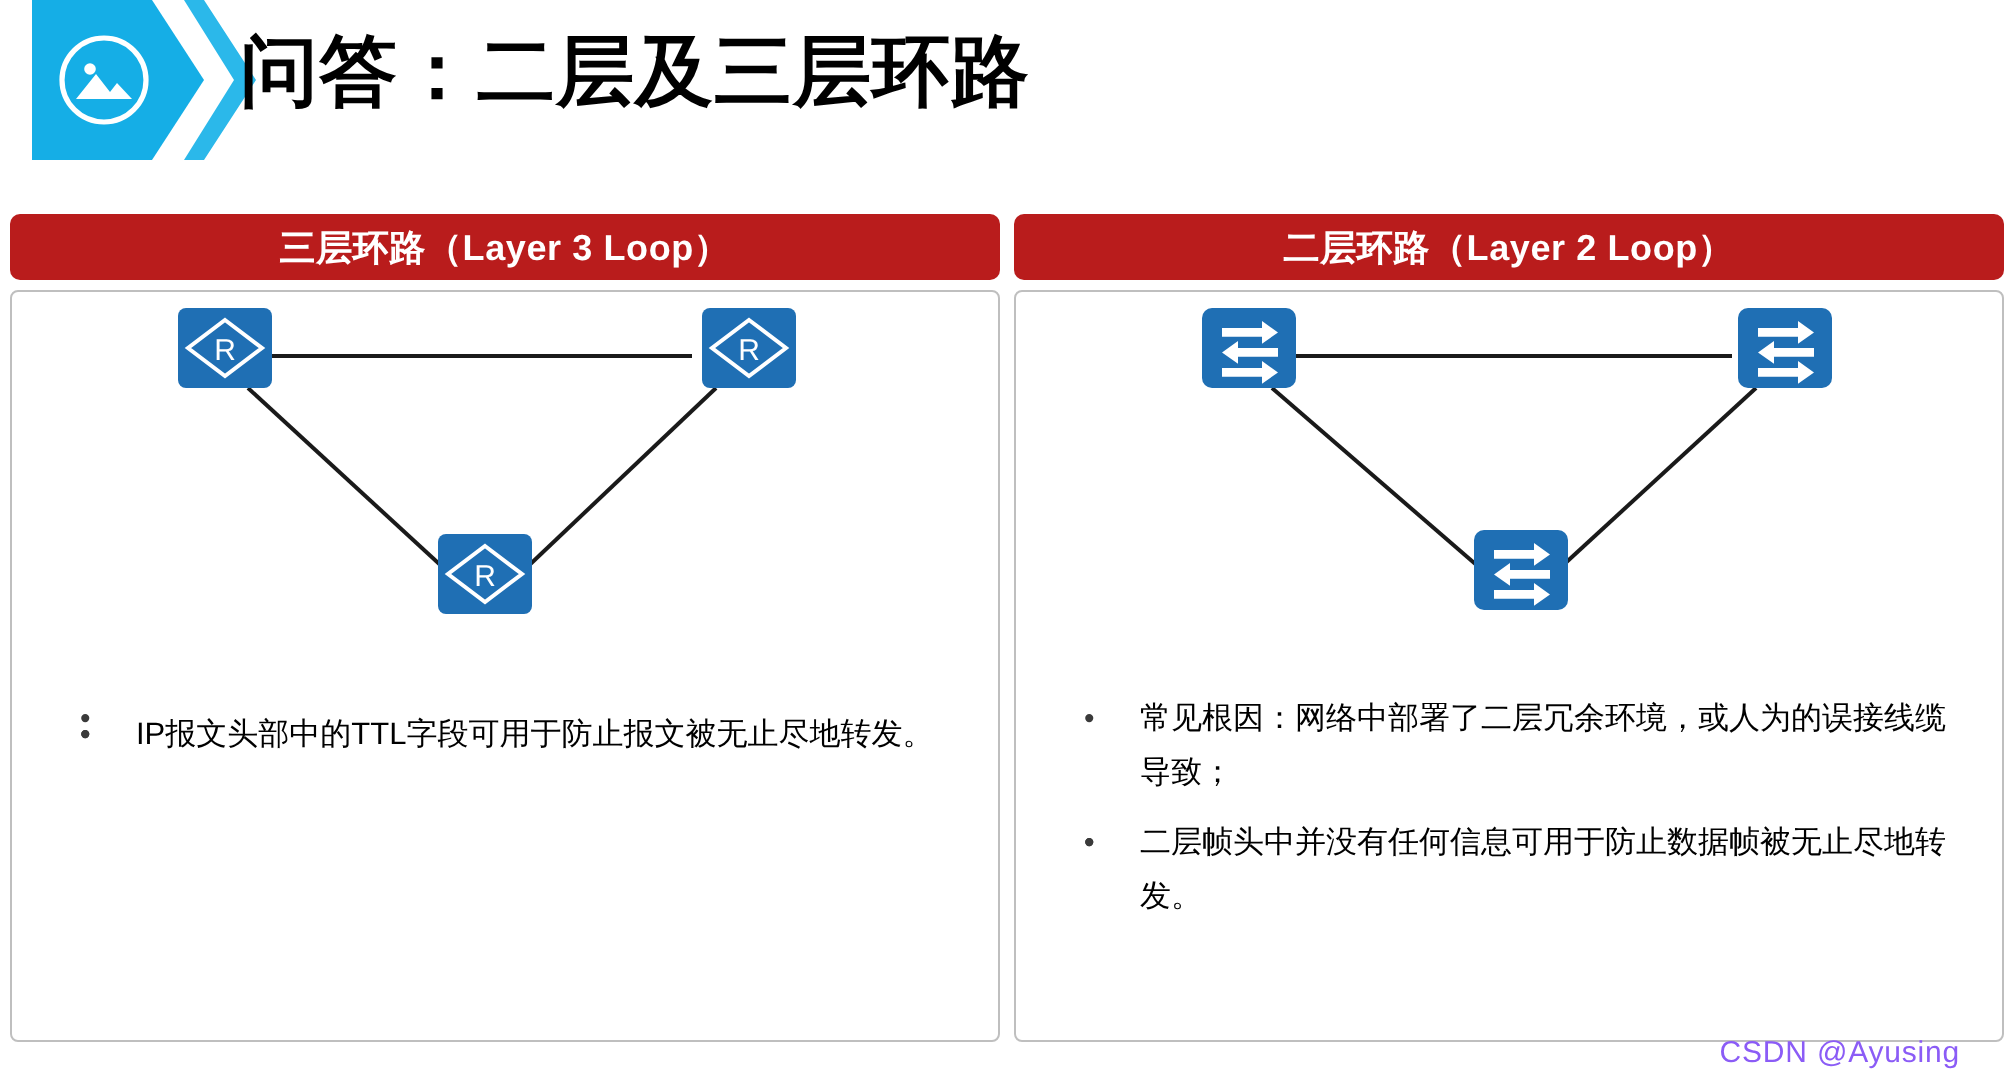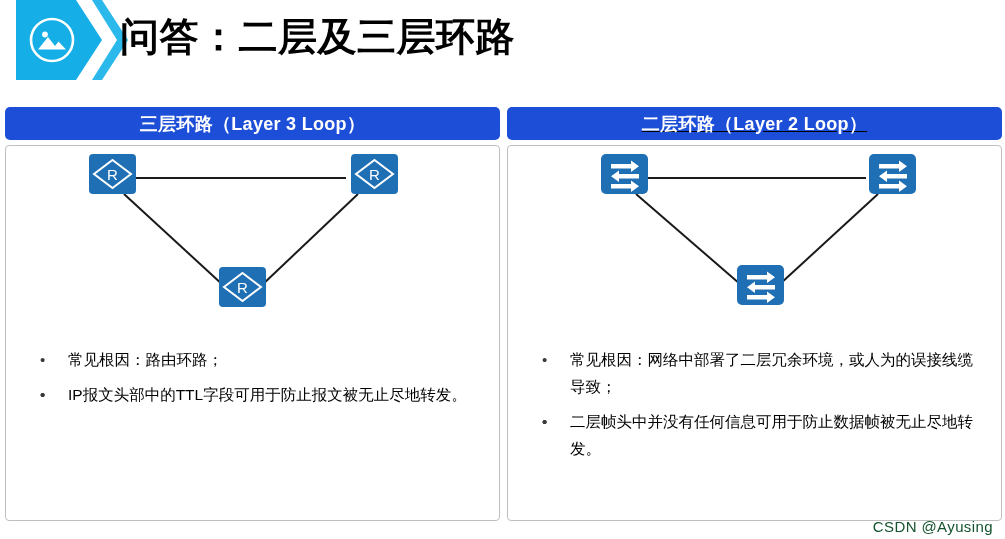--- a/index.html
+++ b/index.html
@@ -65,26 +65,26 @@
     color: #000000;
   }
 
   
   .column {
     position: absolute;
     top: 107px;
     width: 495px;
   }
   #column-left  { left: 5px; }
-  #column-right { left: 507px; text-decoration: underline; }
+  #column-right { left: 507px; }
 
   .column-header {
     height: 33px;
     border-radius: 5px;
-    background: #1d4ed8;
+    background: #b91c1c;
     color: #ffffff;
     font-size: 18px;
     font-weight: bold;
     display: flex;
     align-items: center;
     justify-content: center;
     letter-spacing: 0.3px;
   }
   .column-body {
     margin-top: 5px;
@@ -123,24 +123,24 @@
     left: 8px;
     top: 0;
     font-size: 15px;
     line-height: 27px;
     color: #3a3a3a;
   }
 
   
   #watermark {
     position: absolute;
-    right: 12px;
+    right: 25px;
     bottom: 4px;
     font-size: 15px;
-    color: #14532d;
+    color: #8b5cf6;
     letter-spacing: 0.4px;
     white-space: nowrap;
   }
 </style>
 </head>
 <body>
 
 <div id="slide-header">
 
   <div id="header-badge">
@@ -189,21 +189,20 @@
           <rect x="213" y="121" width="47" height="40" rx="4" fill="#1F6FB4"></rect>
           <polygon points="236.5,127 255,141 236.5,155 218,141" fill="none" stroke="#ffffff" stroke-width="2"></polygon>
           <text x="236.5" y="147" font-family="'Liberation Sans', sans-serif" font-size="15" fill="#ffffff" text-anchor="middle">R</text>
         </g>
       </svg>
     </div>
 
     <ul class="bullet-list">
       <li class="bullet-item">
         <span class="dot">•</span>
-        <span>常见根因：路由环路；</span>
       </li>
       <li class="bullet-item">
         <span class="dot">•</span>
       </li>
       <li class="bullet-item">
         <span class="dot">•</span>
         <span>IP报文头部中的TTL字段可用于防止报文被无止尽地转发。</span>
       </li>
     </ul>
   </div>

